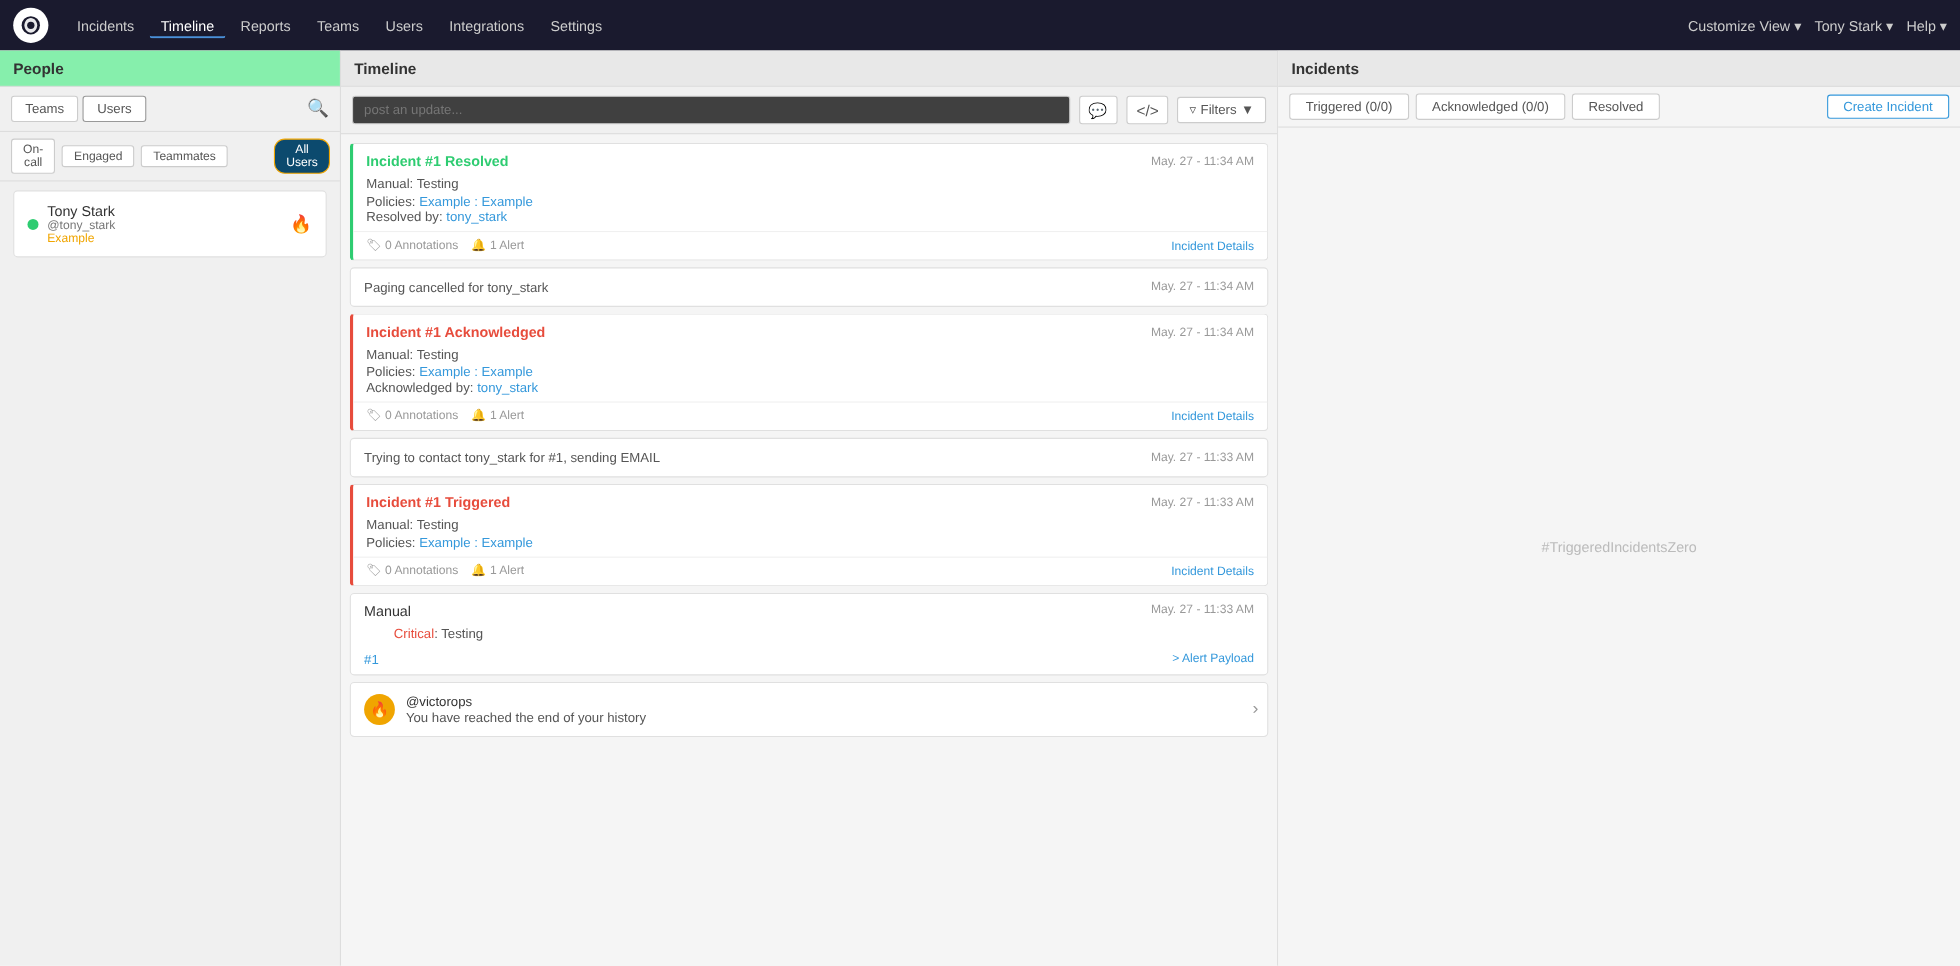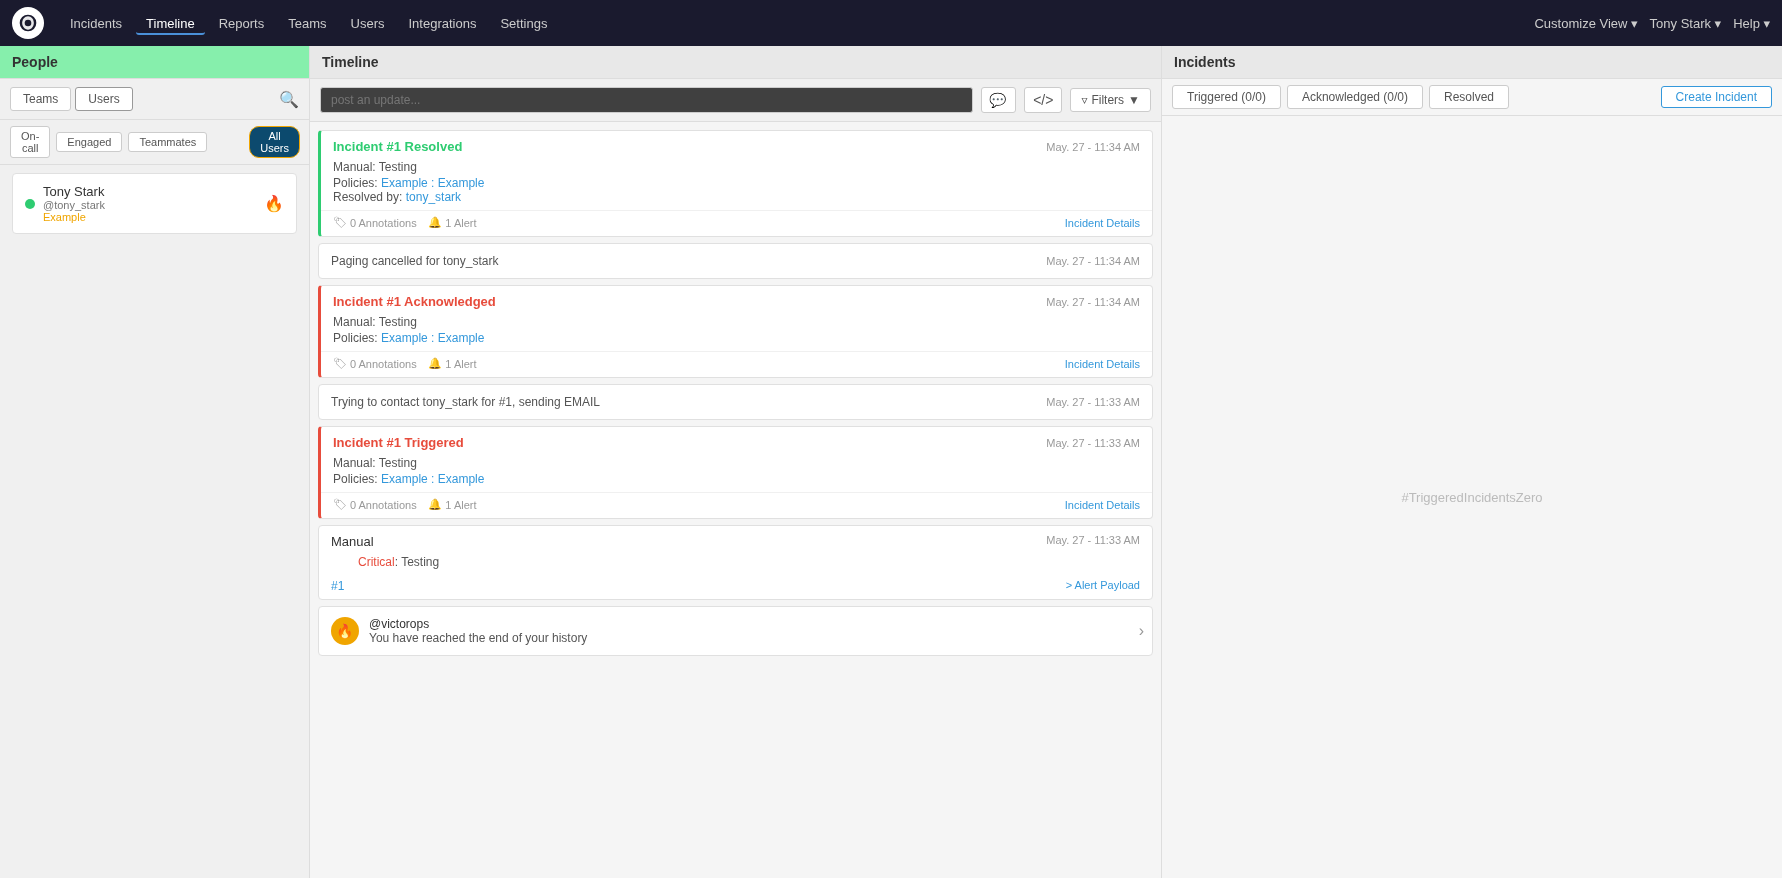--- a/index.html
+++ b/index.html
@@ -193,20 +193,23 @@
       <div class="timeline-item incident acknowledged">
         <div class="timeline-item-header">
           <span class="incident-title acknowledged">Incident #1 Acknowledged</span>
           <span class="item-timestamp">May. 27 - 11:34 AM</span>
         </div>
         <div class="timeline-item-body">
           <div class="item-subtitle">Manual: Testing</div>
           <div class="item-meta">
             <span>Policies:</span> <a>Example : Example</a>
           </div>
+          <div class="item-meta">
+            <span>Acknowledged by:</span> <a>tony_stark</a>
+          </div>
         </div>
         <div class="timeline-item-footer">
           <div class="footer-left">
             <span>🏷 <span>0 Annotations</span></span>
             <span>🔔 <span>1 Alert</span></span>
           </div>
           <div class="footer-right">
             <a>Incident Details</a>
           </div>
         </div>

